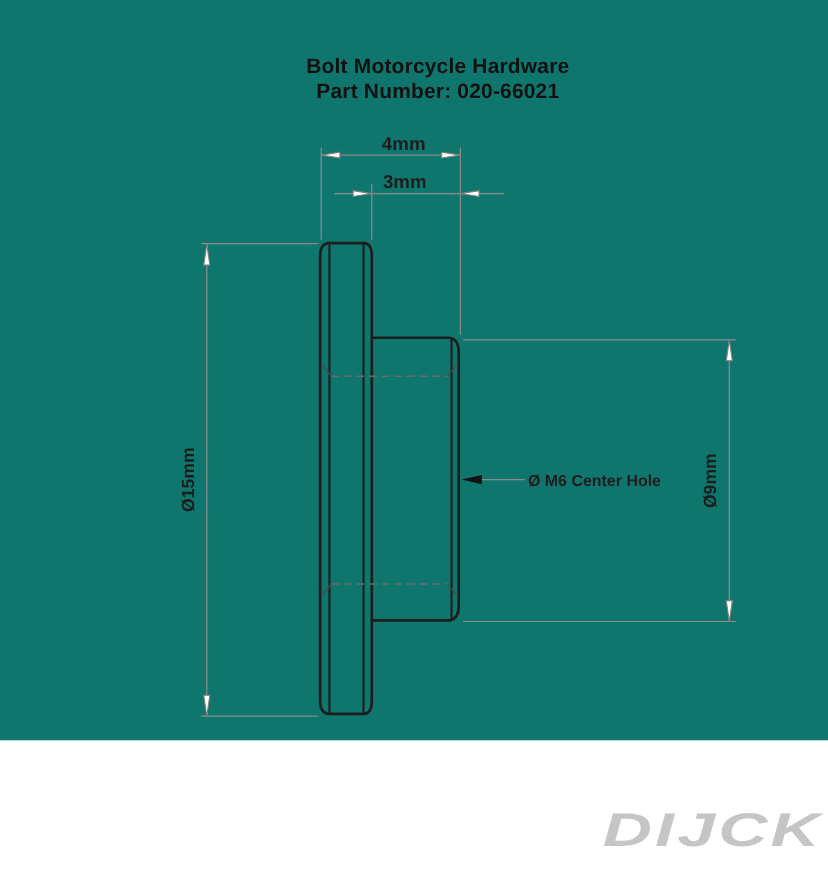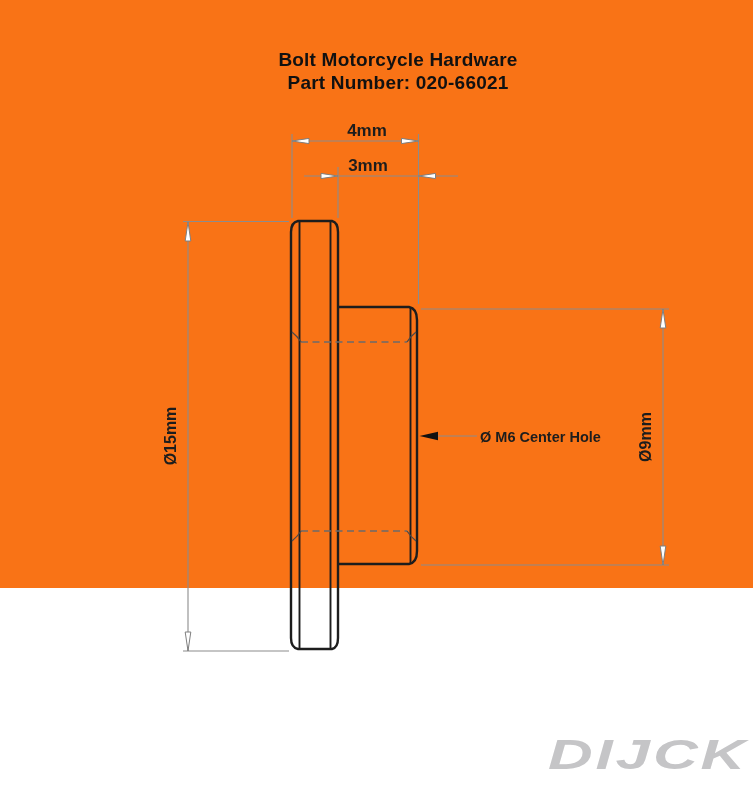--- a/index.html
+++ b/index.html
@@ -7,22 +7,22 @@
     padding: 0;
     background: #ffffff;
     width: 753px;
     height: 800px;
     overflow: hidden;
     font-family: "Liberation Sans", sans-serif;
   }
   .page {
     position: relative;
     width: 753px;
-    height: 588px;
-    background: #f97316;
+    height: 673px;
+    background: #0f766e;
   }
   svg text {
     font-family: "Liberation Sans", "DejaVu Sans", sans-serif;
   }
   .title-text {
     font-size: 19px;
     font-weight: bold;
     fill: #111111;
     letter-spacing: 0.2px;
   }

